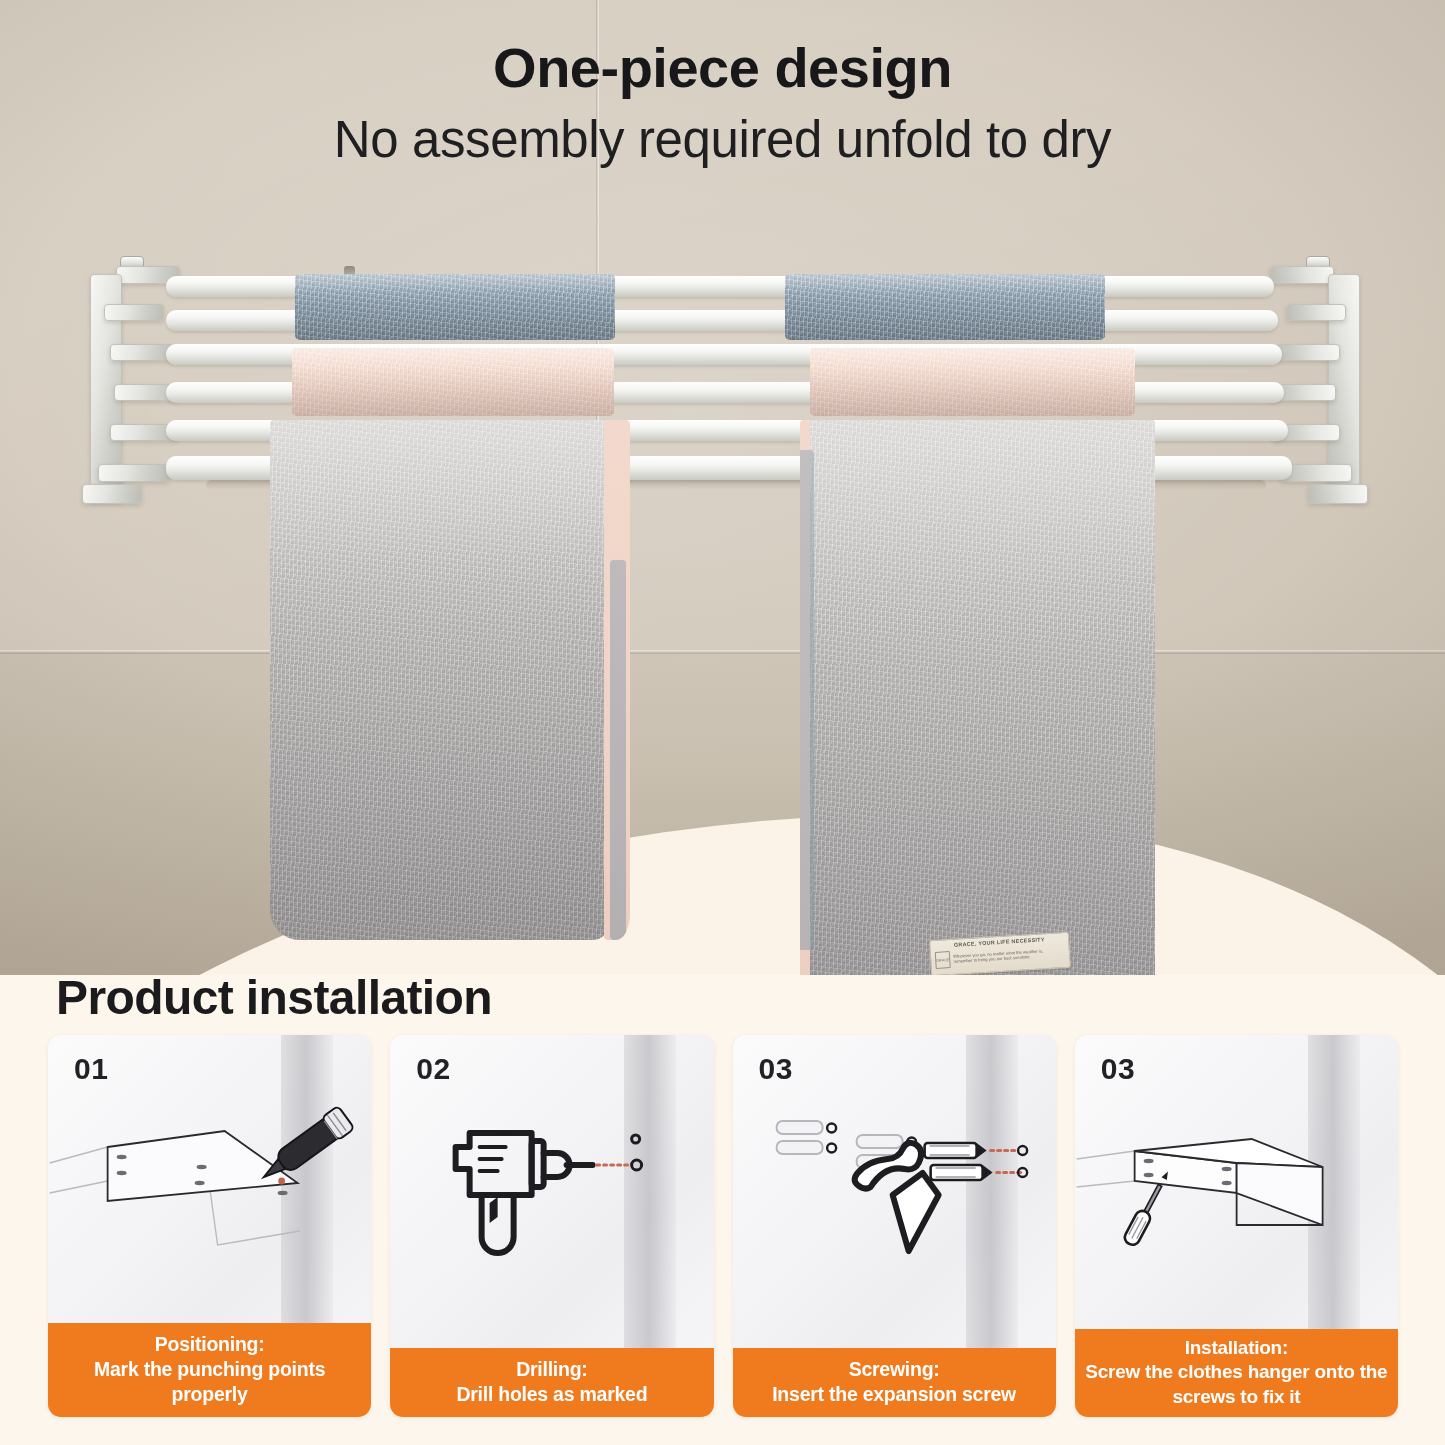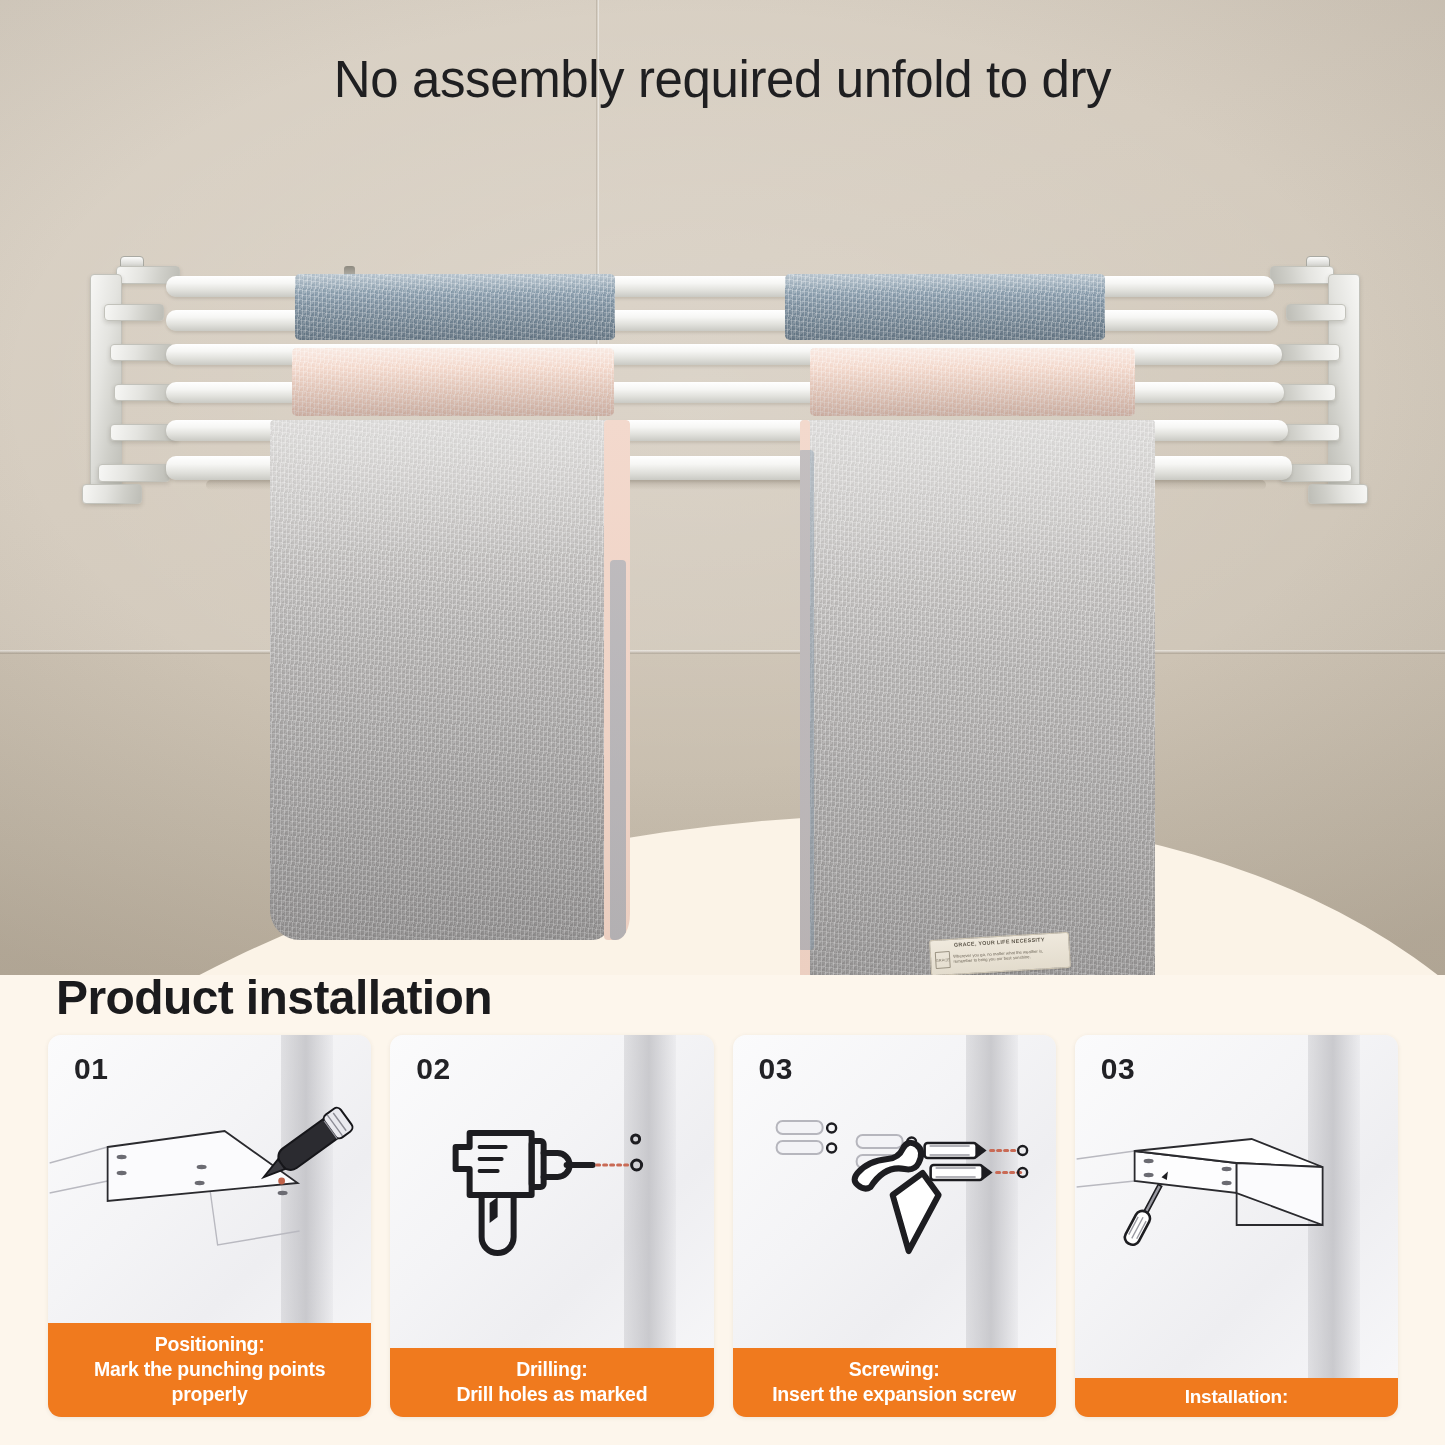--- a/index.html
+++ b/index.html
@@ -281,20 +281,21 @@
             <div class="tl-line">remember to bring you our best sunshine.</div>
           </div>
         </div>
       </div>
     </div>
 
     <div class="wall-vignette"></div>
     <div class="sweep"></div>
 
     <div class="headline">
+      <p class="h-title">One-piece design</p>
       <p class="h-sub">No assembly required unfold to dry</p>
     </div>
   </div>
 
   <div class="bottom">
     <h2 class="sec-title">Product installation</h2>
 
     <div class="cards">
 
       <div class="card">
@@ -436,18 +437,19 @@
           </g>
           <g transform="rotate(28 66 182)">
             <path d="M64 138 l3 -8 l3 8 Z" fill="#1d1d21"></path>
             <rect x="64.5" y="146" width="4" height="30" fill="#9a9aa2" stroke="#1d1d21" stroke-width="1.6"></rect>
             <rect x="59" y="176" width="15" height="36" rx="7" fill="#fff" stroke="#1d1d21" stroke-width="2.6"></rect>
             <path d="M62 184 v20 M66.5 182 v24 M71 184 v20" stroke="#9a9aa2" stroke-width="1.4"></path>
           </g>
         </svg>
         <div class="cap three">
           <span class="cap-t">Installation:</span>
+          <span class="cap-t">Screw the clothes hanger onto the screws to fix it</span>
         </div>
       </div>
 
     </div>
   </div>
 </div>
 
 </body></html>

